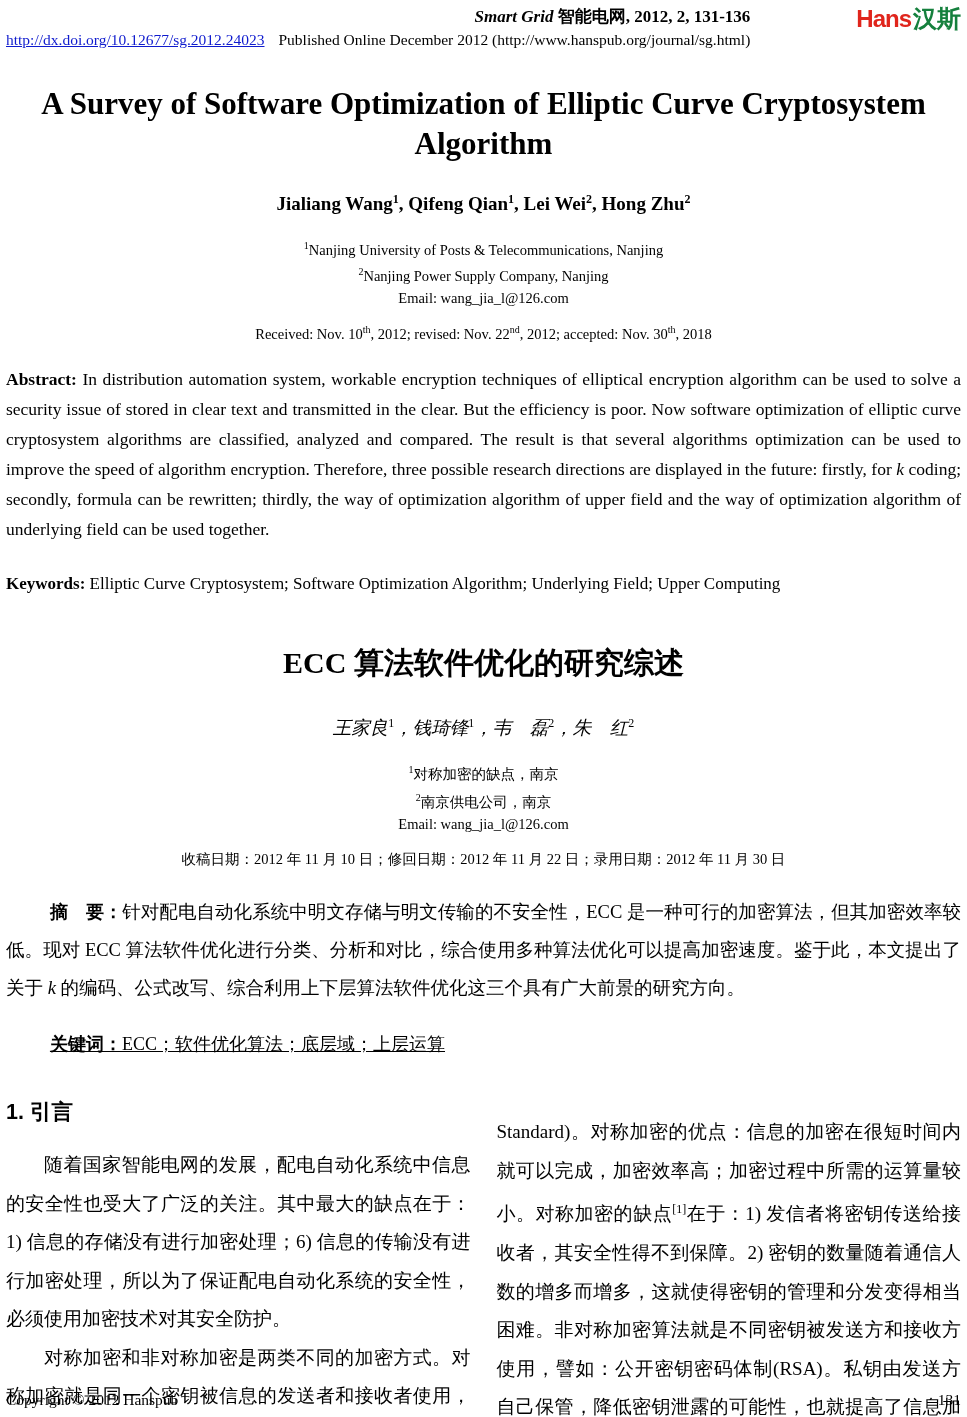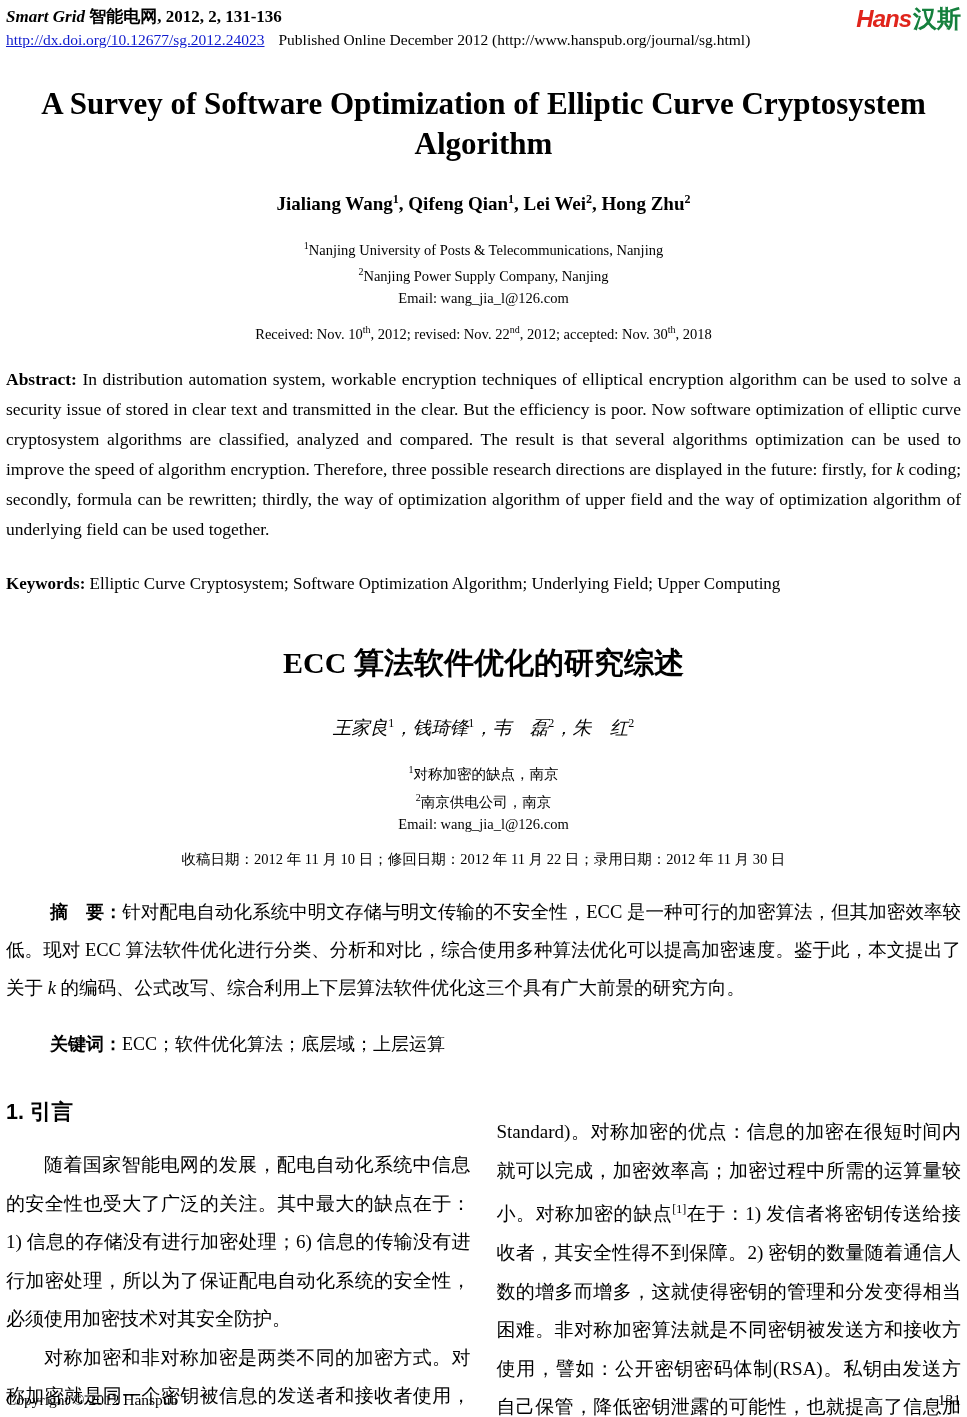--- a/index.html
+++ b/index.html
@@ -1,29 +1,29 @@
 <!DOCTYPE html>
 <html><head>
 <meta charset="utf-8">
 <style>
   html,body{margin:0;padding:0;background:#ffffff;}
   body{width:967px;height:1417px;position:relative;overflow:hidden;
        font-family:"Liberation Serif","DejaVu Serif",serif;color:#000;}
   .page{padding:6px 6px 0 6px;}
 
   
-  .hdr{display:flex;justify-content:space-between;align-items:flex-start;}
+  .hdr{display:flex;justify-content:space-between;align-items:flex-start;text-align:right;}
   .journal-line{font-size:17px;font-weight:bold;line-height:21px;}
   .journal-name{font-style:italic;}
   .doi-line{font-size:15.5px;margin-top:3px;line-height:20px;}
   .doi-link{color:#0f1bce;text-decoration:underline;cursor:pointer;}
   .published{margin-left:14px;}
   .logo{font-family:"Liberation Sans","DejaVu Sans",sans-serif;font-weight:bold;
         font-size:24px;white-space:nowrap;line-height:26px;}
-  .logo-hans{color:#e0251c;font-style:italic;letter-spacing:-1px;}
+  .logo-hans{color:#e0251c;letter-spacing:-1px;}
   .logo-cn{color:#15803d;margin-left:2px;}
 
   
   .title-en{margin-top:34px;text-align:center;font-size:31px;font-weight:bold;line-height:40px;}
   .authors{margin-top:28px;text-align:center;font-size:19px;font-weight:bold;}
   .authors sup{font-size:12px;}
   .affil{margin-top:20px;text-align:center;font-size:14.5px;line-height:22px;}
   .affil sup{font-size:10px;}
   .received{margin-top:15px;text-align:center;font-size:14.5px;}
   .received sup{font-size:10px;}
@@ -35,21 +35,21 @@
 
   
   .title-cn{margin-top:44px;text-align:center;font-size:30px;font-weight:bold;line-height:40px;}
   .authors-cn{margin-top:32px;text-align:center;font-size:18.5px;font-style:italic;}
   .authors-cn sup{font-size:12px;font-style:normal;}
   .affil-cn{margin-top:18px;text-align:center;font-size:14.5px;line-height:23px;}
   .affil-cn sup{font-size:10px;}
   .dates-cn{margin-top:14px;text-align:center;font-size:14.5px;}
   .abstract-cn{margin-top:24px;font-size:18.5px;line-height:38px;text-align:justify;}
   .lbl-hei{font-weight:bold;font-family:"Liberation Sans","DejaVu Sans",sans-serif;font-size:18px;margin-left:44px;}
-  .kw-cn{margin-top:22px;font-size:18px;line-height:30px;}
+  .kw-cn{margin-top:22px;font-size:18px;line-height:30px;text-decoration:underline;}
 
   
   .cols{display:flex;gap:26px;margin-top:38px;}
   .col{flex:1;min-width:0;}
   .sec-h{font-family:"Liberation Sans","DejaVu Sans",sans-serif;font-weight:bold;
          font-size:21.5px;margin:0 0 20px 0;}
   .body-p{font-size:19px;line-height:38.5px;text-align:justify;margin:0;}
   .indent{text-indent:2em;}
   .col-right{padding-top:16px;}
   .body-p sup{font-size:12px;}

